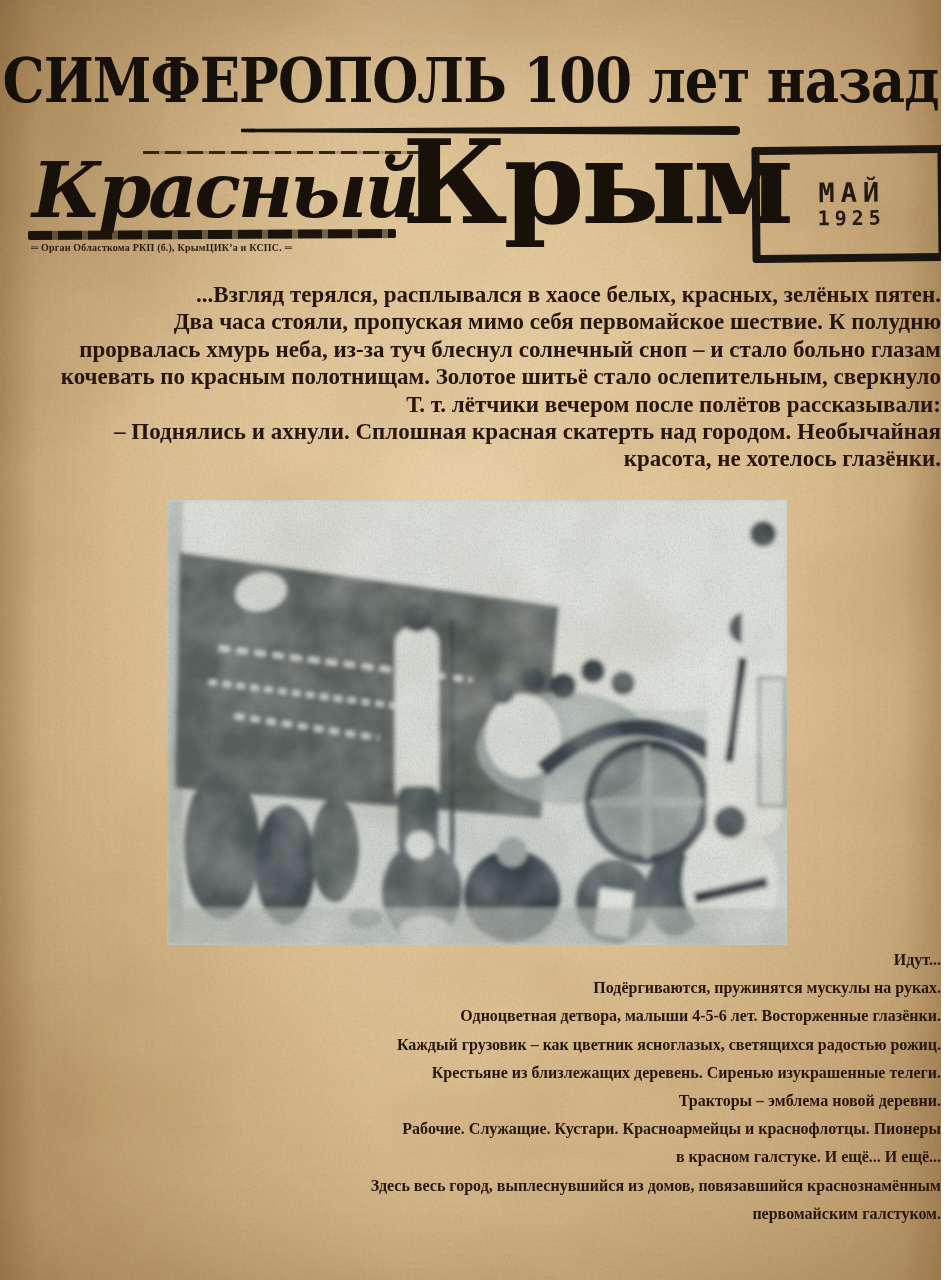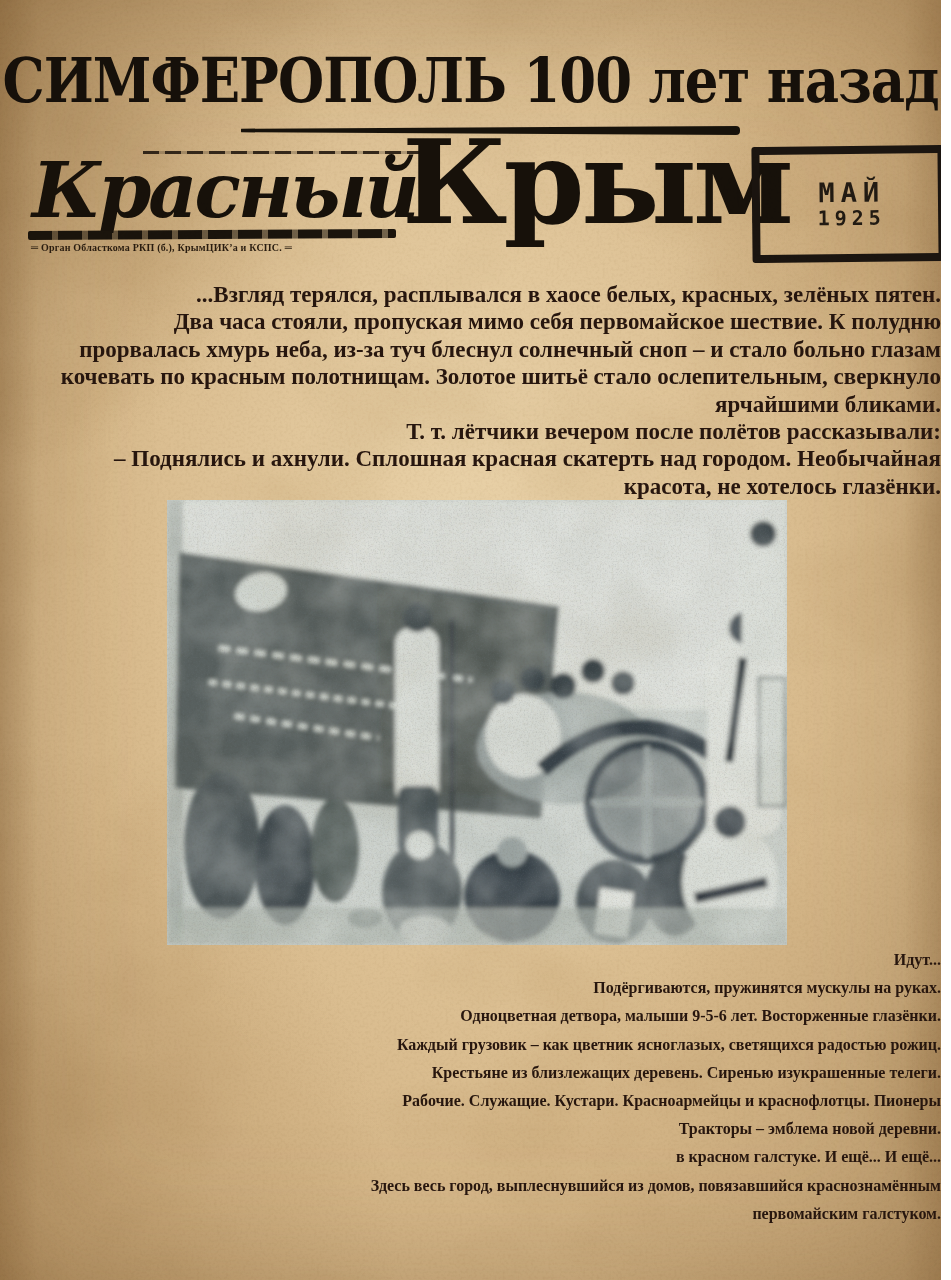--- a/index.html
+++ b/index.html
@@ -107,21 +107,20 @@
     <div class="stamp">
       <div class="stamp-month">МАЙ</div>
       <div class="stamp-year">1925</div>
     </div>
 
     <div class="body-text intro">
       <div class="line">...Взгляд терялся, расплывался в хаосе белых, красных, зелёных пятен.</div>
       <div class="line">Два часа стояли, пропуская мимо себя первомайское шествие. К полудню</div>
       <div class="line">прорвалась хмурь неба, из-за туч блеснул солнечный сноп – и стало больно глазам</div>
       <div class="line">кочевать по красным полотнищам. Золотое шитьё стало ослепительным, сверкнуло</div>
-      <div class="line">ярчайшими бликами.</div>
       <div class="line">Т. т. лётчики вечером после полётов рассказывали:</div>
       <div class="line">– Поднялись и ахнули. Сплошная красная скатерть над городом. Необычайная</div>
       <div class="line">красота, не хотелось глазёнки.</div>
     </div>
 
     <svg class="photo" viewBox="0 0 620 445" xmlns="http://www.w3.org/2000/svg">
       <defs>
         <filter id="soft" x="-6%" y="-6%" width="112%" height="112%">
             <feGaussianBlur stdDeviation="2.2"></feGaussianBlur>
           </filter>
@@ -198,25 +197,25 @@
         </g>
         <rect x="0" y="408" width="620" height="37" fill="#aeb5ae" opacity="0.7"></rect>
       </g>
       <rect width="620" height="445" filter="url(#photoBlotch)" opacity="0.55"></rect>
       <rect width="620" height="445" filter="url(#photoGrain)" opacity="0.5"></rect>
     </svg>
 
     <div class="body-text outro">
       <div class="line">Идут...</div>
       <div class="line">Подёргиваются, пружинятся мускулы на руках.</div>
-      <div class="line">Одноцветная детвора, малыши 9-5-6 лет. Восторженные глазёнки.</div>
+      <div class="line">Одноцветная детвора, малыши 4-5-6 лет. Восторженные глазёнки.</div>
       <div class="line">Каждый грузовик – как цветник ясноглазых, светящихся радостью рожиц.</div>
       <div class="line">Крестьяне из близлежащих деревень. Сиренью изукрашенные телеги.</div>
+      <div class="line">Тракторы – эмблема новой деревни.</div>
       <div class="line">Рабочие. Служащие. Кустари. Красноармейцы и краснофлотцы. Пионеры</div>
-      <div class="line">Тракторы – эмблема новой деревни.</div>
       <div class="line">в красном галстуке. И ещё... И ещё...</div>
       <div class="line">Здесь весь город, выплеснувшийся из домов, повязавшийся краснознамённым</div>
       <div class="line">первомайским галстуком.</div>
     </div>
   </div>
 
   <svg class="paper-fx" width="951" height="1280" viewBox="0 0 951 1280" xmlns="http://www.w3.org/2000/svg">
     <defs>
       <filter id="stains" x="0" y="0" width="100%" height="100%">
         <feTurbulence type="fractalNoise" baseFrequency="0.0045 0.006" numOctaves="4" seed="3"></feTurbulence>

